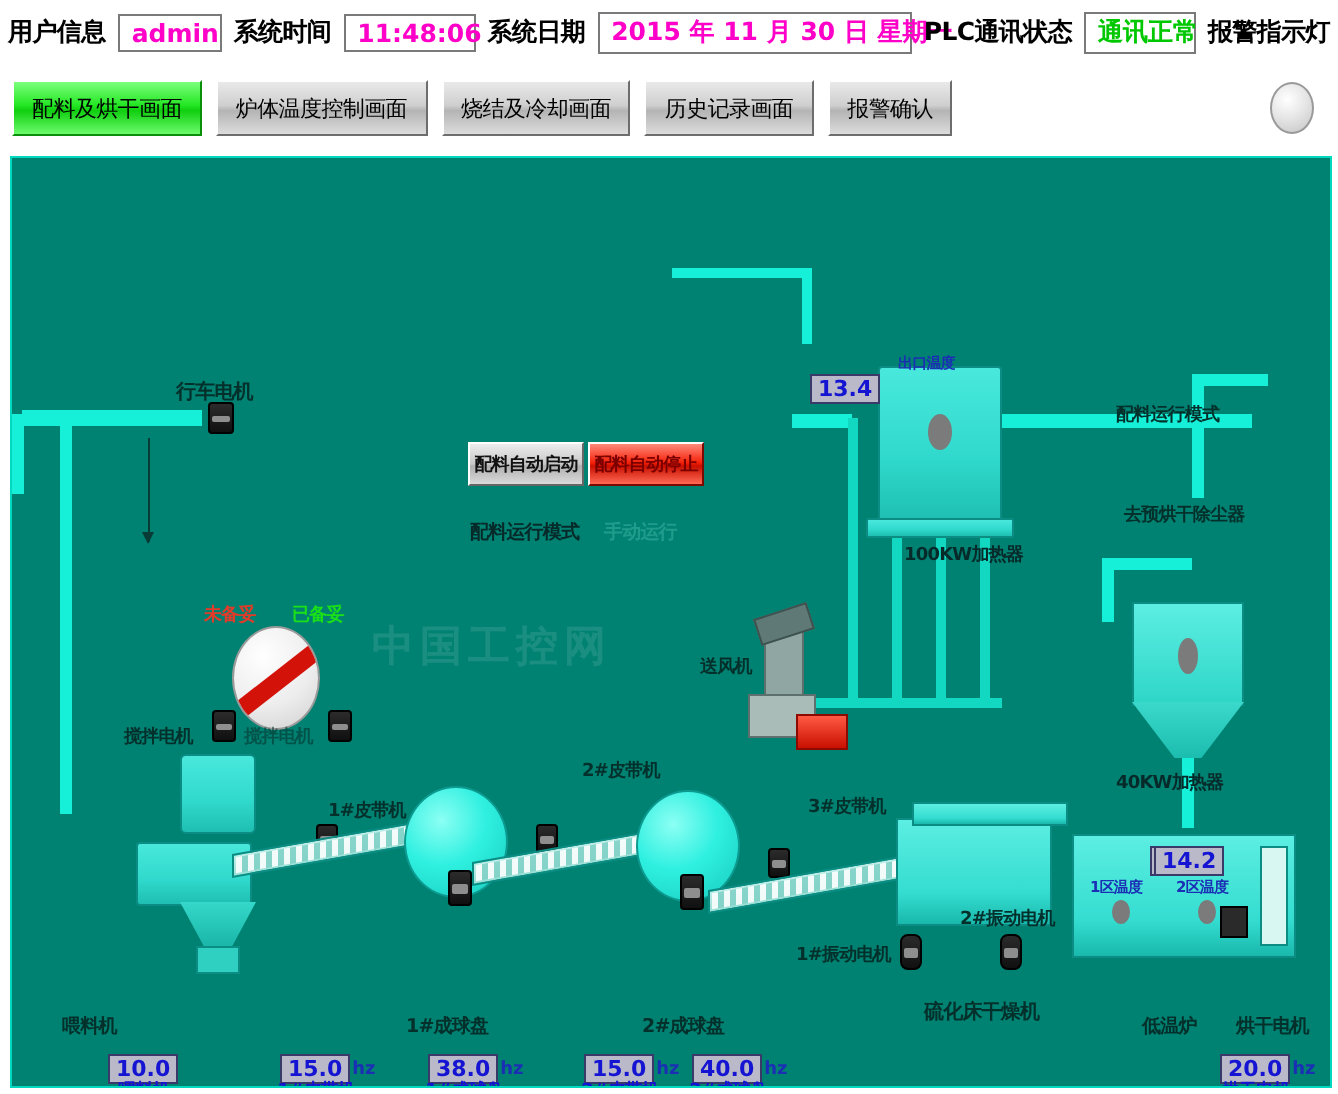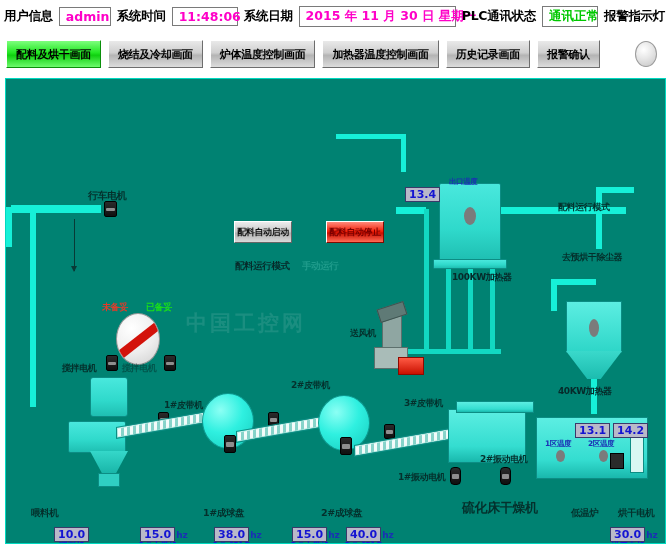--- a/index.html
+++ b/index.html
@@ -12,21 +12,21 @@
   .st-label{font-size:12.5px;color:#000;font-weight:bold;white-space:nowrap;letter-spacing:-.3px;}
   .st-box{border:1px solid #7a7a7a;background:#fff;padding:1px 6px;min-width:38px;text-align:center;
     font-size:12.5px;font-weight:bold;white-space:nowrap;}
   .st-box.magenta{color:#ff00c8;}
   .st-box.green{color:#00c800;}
 
   
   .navbar{position:absolute;left:0;top:32px;width:669px;height:44px;background:#ffffff;
     display:flex;align-items:center;gap:7px;padding:0 6px;box-sizing:border-box;}
   .navbtn{height:26px;min-width:0;flex:0 0 auto;padding:0 9px;display:flex;align-items:center;justify-content:center;
-    font-size:11px;font-weight:bold;color:#000;white-space:nowrap;letter-spacing:-.3px;
+    font-size:11px;font-weight:normal;color:#000;white-space:nowrap;letter-spacing:-.3px;
     border-top:1px solid #ffffff;border-left:1px solid #ffffff;border-right:1px solid #6d6d6d;border-bottom:1px solid #6d6d6d;
     background:linear-gradient(180deg,#e9e9e9 0%,#cfcfcf 45%,#b4b4b4 55%,#dcdcdc 100%);cursor:pointer;}
   .navbtn.active{background:linear-gradient(180deg,#7dff7d 0%,#23e723 45%,#10cf10 55%,#6cfb6c 100%);
     border-right:1px solid #0a8f0a;border-bottom:1px solid #0a8f0a;}
   .lamp{width:20px;height:24px;border-radius:50%;margin-left:auto;margin-right:6px;
     background:radial-gradient(circle at 38% 32%,#ffffff 0%,#e8e8e8 42%,#c4c4c4 100%);
     border:1px solid #9a9a9a;}
 
   
   .mimic{position:absolute;left:5px;top:78px;width:659px;height:464px;background:#008272;
@@ -64,21 +64,21 @@
     border:1px solid #000;}
   .motor i{position:absolute;left:1px;right:1px;top:40%;height:26%;background:#8e8e8e;border-radius:1px;display:block;}
   .belt{position:absolute;background:linear-gradient(180deg,#bfeee8 0%,#9adfd6 100%);border:1px solid #0c8d84;}
   .belt .ticks{position:absolute;inset:1px;background:repeating-linear-gradient(90deg,#ffffff 0 3px,#7fd0c6 3px 6px);opacity:.85;}
 
   .ctrlbtn{position:absolute;font-size:9px;font-weight:bold;color:#111;white-space:nowrap;
     display:flex;align-items:center;justify-content:center;letter-spacing:-.4px;
     border-top:1px solid #fff;border-left:1px solid #fff;border-right:1px solid #666;border-bottom:1px solid #666;
     background:linear-gradient(180deg,#ececec 0%,#c8c8c8 50%,#b0b0b0 55%,#dadada 100%);cursor:pointer;}
   .ctrlbtn.red{background:linear-gradient(180deg,#ff8a7a 0%,#f41e07 48%,#c90f00 55%,#ff6a55 100%);
-    color:#7a0000;border-right:1px solid #7d0a00;border-bottom:1px solid #7d0a00;margin-left:32px;}
+    color:#7a0000;border-right:1px solid #7d0a00;border-bottom:1px solid #7d0a00;}
 
   .nosign{position:absolute;width:44px;height:52px;border-radius:50%;
     background:radial-gradient(circle at 35% 28%,#ffffff 0%,#ededed 55%,#cfcfcf 100%);
     border:1px solid #9a9a9a;overflow:hidden;}
   .nosign::after{content:"";position:absolute;left:-6px;top:21px;width:58px;height:9px;background:#d3120a;
     transform:rotate(-38deg);}
 
   .arrow{position:absolute;width:1px;background:#083a36;}
   .arrow::after{content:"";position:absolute;left:-3px;bottom:-1px;border-left:3.5px solid transparent;
     border-right:3.5px solid transparent;border-top:6px solid #083a36;}
@@ -98,23 +98,22 @@
     <span class="st-box magenta">11:48:06</span>
     <span class="st-label">系统日期</span>
     <span class="st-box magenta">2015 年 11 月 30 日 星期一</span>
     <span class="st-label">PLC通讯状态</span>
     <span class="st-box green">通讯正常</span>
     <span class="st-label">报警指示灯</span>
   </div>
 
   <div class="navbar">
     <div class="navbtn active">配料及烘干画面</div>
+    <div class="navbtn">炉体温度控制画面</div>
     <div class="navbtn">烧结及冷却画面</div>
-    <div class="navbtn">炉体温度控制画面</div>
-    <div class="navbtn">加热器温度控制画面</div>
     <div class="navbtn">历史记录画面</div>
     <div class="navbtn">报警确认</div>
     <div class="lamp"></div>
   </div>
 
   <div class="mimic">
 
     <div class="watermark" style="left:180px;top:230px;">中国工控网</div>
 
     <div class="pipe" style="left:395px;top:55px;width:5px;height:38px;"></div>
@@ -223,42 +222,42 @@
       </div>
 
     <div class="lbl dark" style="left:344px;top:248px;font-size:9px;">送风机</div>
     <div class="abs" style="left:376px;top:236px;width:20px;height:36px;background:#8fa6a2;border:1px solid #5d706d;"></div>
     <div class="abs" style="left:368px;top:268px;width:34px;height:22px;background:#a9bcb8;border:1px solid #5d706d;"></div>
     <div class="abs" style="left:372px;top:226px;width:28px;height:14px;background:#5f7a76;border:1px solid #3d524f;transform:rotate(-18deg);"></div>
     <div class="abs" style="left:392px;top:278px;width:26px;height:18px;background:linear-gradient(180deg,#ff5a44,#c91000);border:1px solid #8c0a00;"></div>
 
     <div class="box3d" style="left:442px;top:330px;width:78px;height:54px;"></div>
     <div class="box3d" style="left:450px;top:322px;width:78px;height:12px;"></div>
-    <div class="lbl dark" style="left:456px;top:420px;font-size:13px;">硫化床干燥机</div>
+    <div class="lbl dark" style="left:456px;top:420px;font-size:10px;">硫化床干燥机</div>
     <div class="lbl dark" style="left:474px;top:374px;font-size:9px;color:#04302c;">2#振动电机</div>
     <div class="lbl dark" style="left:392px;top:392px;font-size:9px;">1#振动电机</div>
     <div class="motor" style="left:444px;top:388px;width:11px;height:18px;border-radius:4px;">
         <i></i>
       </div>
     <div class="motor" style="left:494px;top:388px;width:11px;height:18px;border-radius:4px;">
         <i></i>
       </div>
 
     <div class="box3d" style="left:530px;top:338px;width:112px;height:62px;"></div>
     <div class="abs" style="left:624px;top:344px;width:14px;height:50px;background:#d8f7f2;border:1px solid #0c8d84;"></div>
     <div class="abs" style="left:604px;top:374px;width:14px;height:16px;background:#2a2a2a;border:1px solid #000;"></div>
     <div class="lbl dark" style="left:565px;top:428px;font-size:9.5px;">低温炉</div>
 
     <div class="vbox" style="left:541px;top:344px;margin-left:28px;">
       <span class="vplate">13.1</span>
     </div>
     <div class="lbl blue" style="left:539px;top:360px;font-size:7.5px;">1区温度</div>
     <div class="abs" style="left:550px;top:371px;width:9px;height:12px;border-radius:50%;background:#7b7b7b;"></div>
 
-    <div class="vbox" style="left:607px;top:344px;">
+    <div class="vbox" style="left:571px;top:344px;">
       <span class="vplate">14.2</span>
     </div>
     <div class="lbl blue" style="left:582px;top:360px;font-size:7.5px;">2区温度</div>
     <div class="abs" style="left:593px;top:371px;width:9px;height:12px;border-radius:50%;background:#7b7b7b;"></div>
 
     <div class="lbl dark" style="left:612px;top:428px;font-size:9.5px;">烘干电机</div>
 
     <div class="ctrlbtn" style="left:228px;top:142px;width:58px;height:22px;">配料自动启动</div>
     <div class="ctrlbtn red" style="left:288px;top:142px;width:58px;height:22px;">配料自动停止</div>
     <div class="lbl" style="left:229px;top:181px;font-size:9.5px;color:#062a2a;">配料运行模式</div>
@@ -288,19 +287,19 @@
     </div>
     <div class="vcap" style="left:272px;top:462px;width:64px;">2#皮带机</div>
 
     <div class="vbox" style="left:340px;top:448px;">
       <span class="vplate">40.0</span>
       <span class="vunit">hz</span>
     </div>
     <div class="vcap" style="left:326px;top:462px;width:64px;">2#成球盘</div>
 
     <div class="vbox" style="left:604px;top:448px;">
-      <span class="vplate">30.0</span>
+      <span class="vplate">20.0</span>
       <span class="vunit">hz</span>
     </div>
     <div class="vcap" style="left:590px;top:462px;width:64px;">烘干电机</div>
 
   </div>
 </div>
 
 </body></html>

